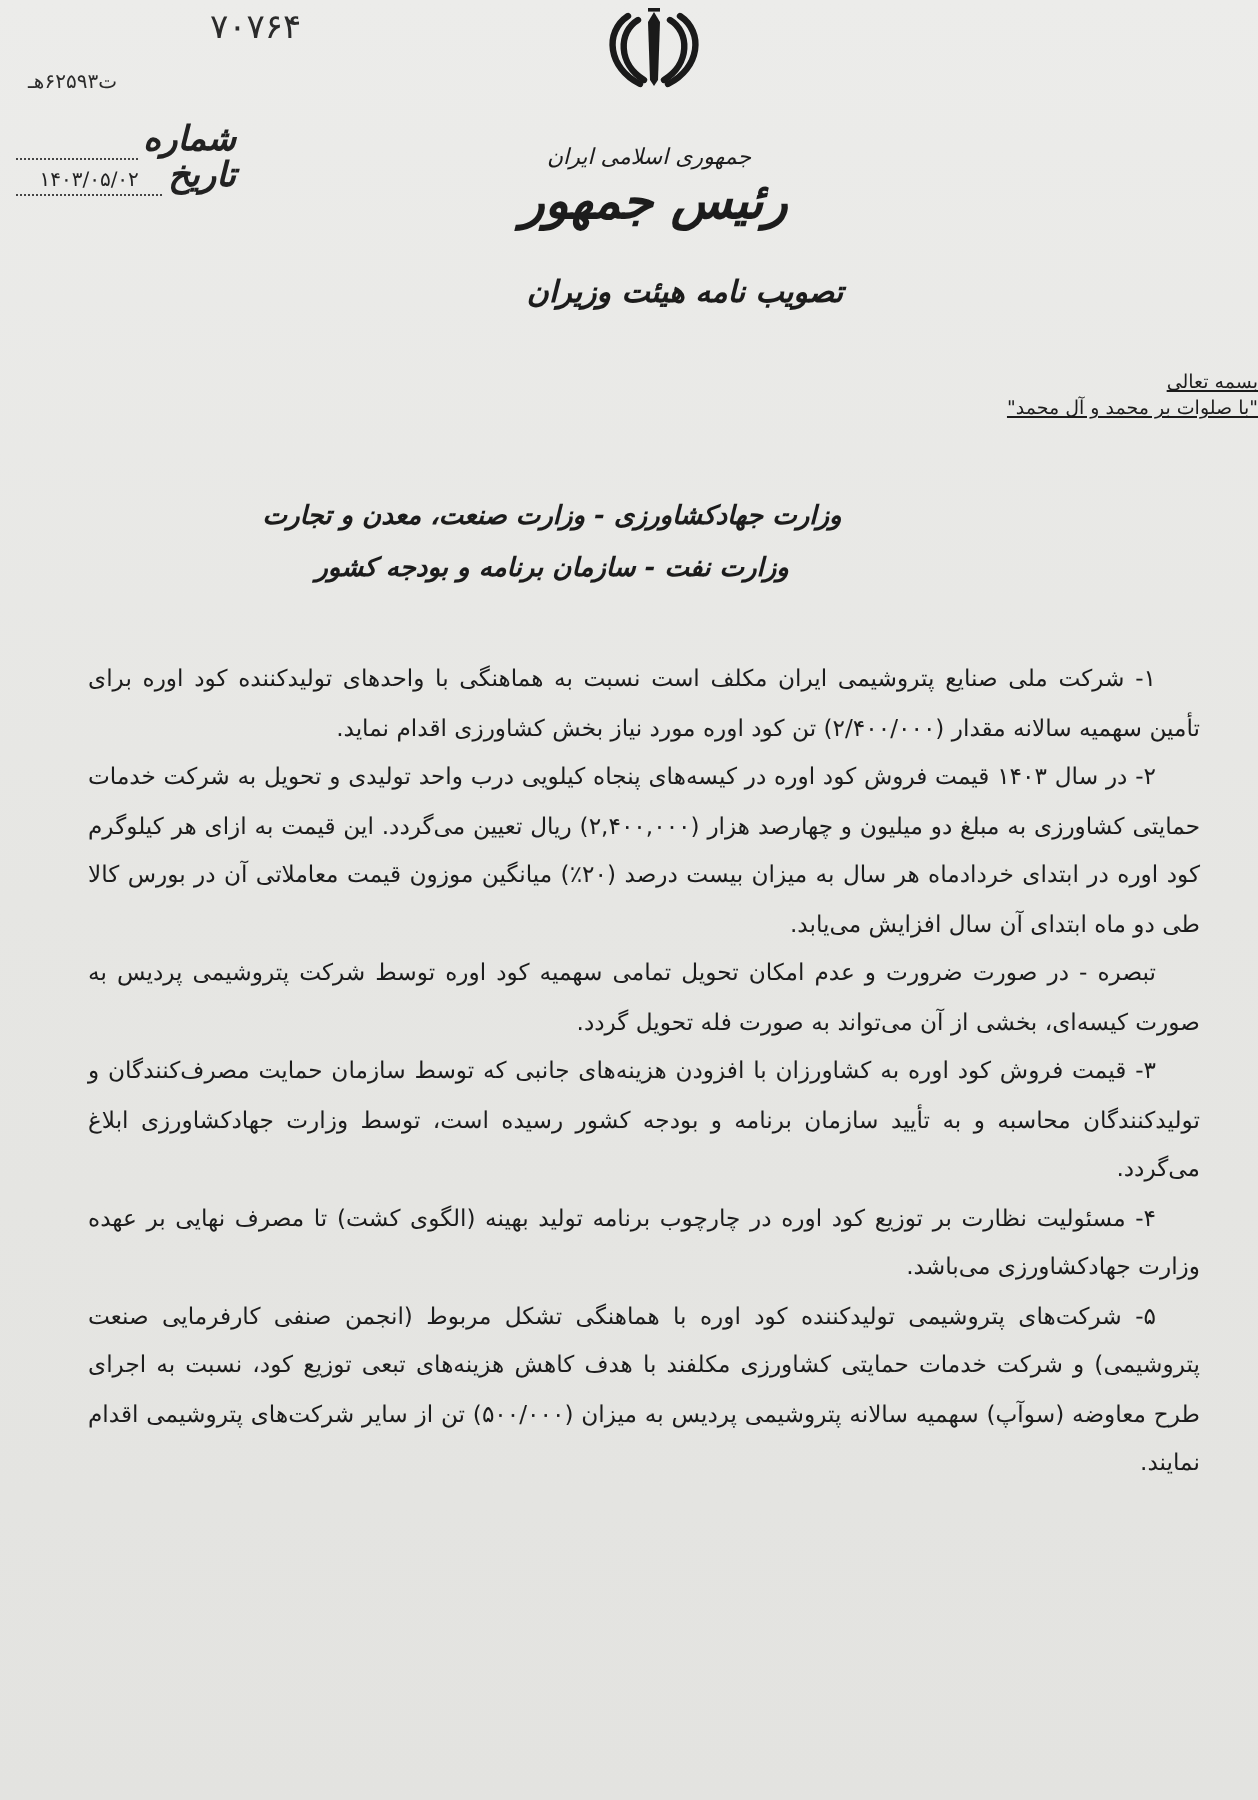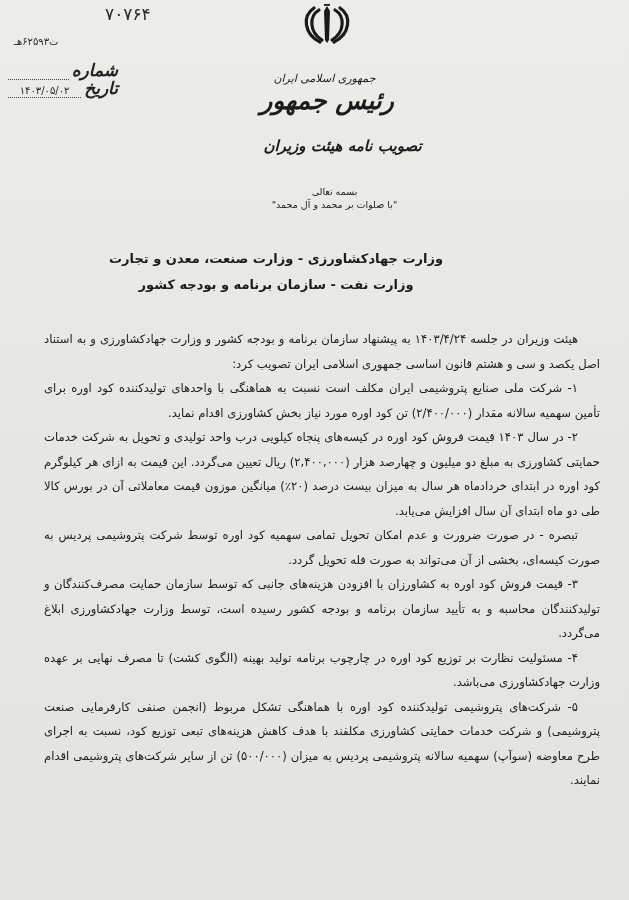--- a/index.html
+++ b/index.html
@@ -110,37 +110,38 @@
       font-weight: bold;
       font-style: italic;
       padding-left: 56px;
       box-sizing: border-box;
     }
     .invocation {
       position: absolute;
       top: 185px;
       left: 0;
       width: 629px;
-      text-align: center;
       font-size: 9.5px;
       line-height: 13px;
       padding-left: 40px;
       box-sizing: border-box;
+      text-decoration: underline;
     }
     .recipients {
       position: absolute;
       top: 246px;
       left: 0;
       width: 499px;
       text-align: center;
       font-size: 13px;
       font-weight: bold;
       line-height: 26px;
       padding-left: 53px;
       box-sizing: border-box;
+      font-style: italic;
     }
     
     .body-text {
       position: absolute;
       top: 327px;
       left: 44px;
       width: 556px;
       font-size: 11.6px;
       line-height: 24.5px;
       text-align: justify;
@@ -194,21 +195,20 @@
     <div>بسمه تعالی</div>
     <div>"با صلوات بر محمد و آل محمد"</div>
   </div>
 
   <div class="recipients">
     <div>وزارت جهادکشاورزی - وزارت صنعت، معدن و تجارت</div>
     <div>وزارت نفت - سازمان برنامه و بودجه کشور</div>
   </div>
 
   <div class="body-text">
-    <p class="indent">هیئت وزیران در جلسه ۱۴۰۳/۴/۲۴ به پیشنهاد سازمان برنامه و بودجه کشور و وزارت جهادکشاورزی و به استناد اصل یکصد و سی و هشتم قانون اساسی جمهوری اسلامی ایران تصویب کرد:</p>
     <p class="clause">۱- شرکت ملی صنایع پتروشیمی ایران مکلف است نسبت به هماهنگی با واحدهای تولیدکننده کود اوره برای تأمین سهمیه سالانه مقدار (۲/۴۰۰/۰۰۰) تن کود اوره مورد نیاز بخش کشاورزی اقدام نماید.</p>
     <p class="clause">۲- در سال ۱۴۰۳ قیمت فروش کود اوره در کیسه‌های پنجاه کیلویی درب واحد تولیدی و تحویل به شرکت خدمات حمایتی کشاورزی به مبلغ دو میلیون و چهارصد هزار (۲,۴۰۰,۰۰۰) ریال تعیین می‌گردد. این قیمت به ازای هر کیلوگرم کود اوره در ابتدای خردادماه هر سال به میزان بیست درصد (۲۰٪) میانگین موزون قیمت معاملاتی آن در بورس کالا طی دو ماه ابتدای آن سال افزایش می‌یابد.</p>
     <p class="clause">تبصره - در صورت ضرورت و عدم امکان تحویل تمامی سهمیه کود اوره توسط شرکت پتروشیمی پردیس به صورت کیسه‌ای، بخشی از آن می‌تواند به صورت فله تحویل گردد.</p>
     <p class="clause">۳- قیمت فروش کود اوره به کشاورزان با افزودن هزینه‌های جانبی که توسط سازمان حمایت مصرف‌کنندگان و تولیدکنندگان محاسبه و به تأیید سازمان برنامه و بودجه کشور رسیده است، توسط وزارت جهادکشاورزی ابلاغ می‌گردد.</p>
     <p class="clause">۴- مسئولیت نظارت بر توزیع کود اوره در چارچوب برنامه تولید بهینه (الگوی کشت) تا مصرف نهایی بر عهده وزارت جهادکشاورزی می‌باشد.</p>
     <p class="clause">۵- شرکت‌های پتروشیمی تولیدکننده کود اوره با هماهنگی تشکل مربوط (انجمن صنفی کارفرمایی صنعت پتروشیمی) و شرکت خدمات حمایتی کشاورزی مکلفند با هدف کاهش هزینه‌های تبعی توزیع کود، نسبت به اجرای طرح معاوضه (سوآپ) سهمیه سالانه پتروشیمی پردیس به میزان (۵۰۰/۰۰۰) تن از سایر شرکت‌های پتروشیمی اقدام نمایند.</p>
   </div>
 
 </div>
 

